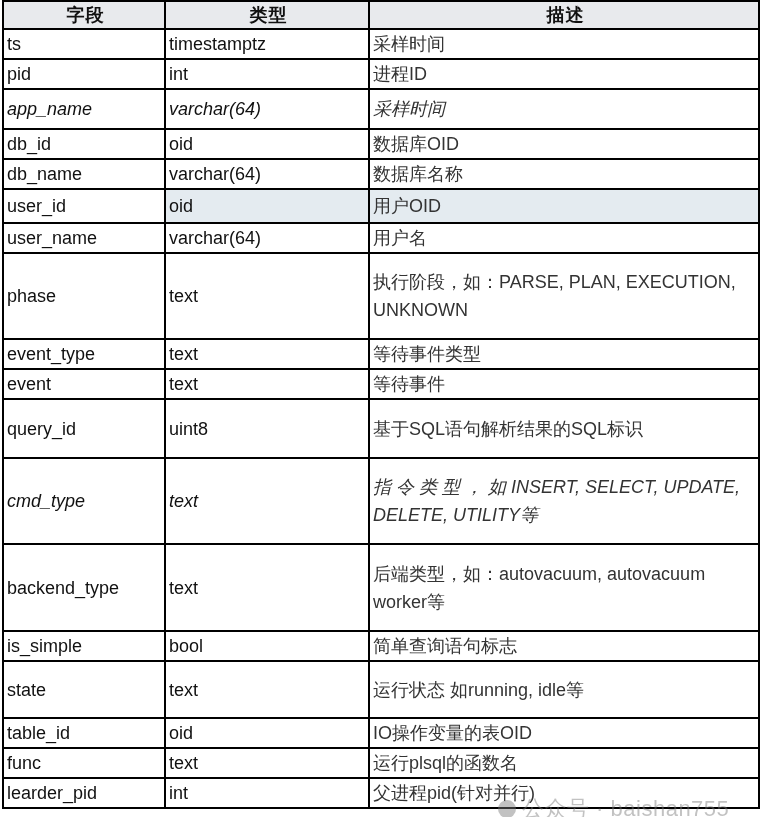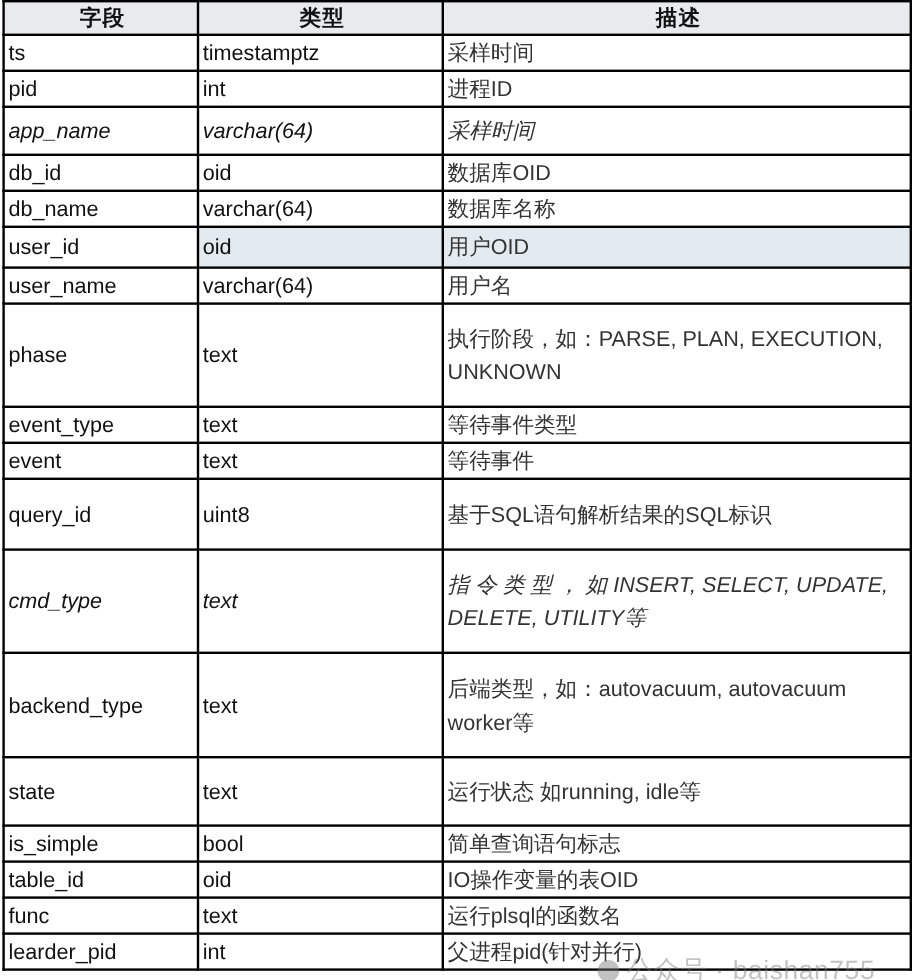--- a/index.html
+++ b/index.html
@@ -94,29 +94,29 @@
       <tr style="height: 86px; font-style: italic;">
         <td class="field">cmd_type</td>
         <td class="type">text</td>
         <td class="desc">指 令 类 型 ， 如 INSERT,  SELECT,  UPDATE, DELETE, UTILITY等</td>
       </tr>
       <tr style="height: 87px;">
         <td class="field">backend_type</td>
         <td class="type">text</td>
         <td class="desc">后端类型，如：autovacuum, autovacuum worker等</td>
       </tr>
+      <tr style="height: 29px;">
+        <td class="field">is_simple</td>
+        <td class="type">bool</td>
+        <td class="desc">简单查询语句标志</td>
+      </tr>
       <tr style="height: 57px;">
         <td class="field">state</td>
         <td class="type">text</td>
         <td class="desc">运行状态 如running, idle等</td>
-      </tr>
-      <tr style="height: 29px;">
-        <td class="field">is_simple</td>
-        <td class="type">bool</td>
-        <td class="desc">简单查询语句标志</td>
       </tr>
       <tr style="height: 30px;">
         <td class="field">table_id</td>
         <td class="type">oid</td>
         <td class="desc">IO操作变量的表OID</td>
       </tr>
       <tr style="height: 29px;">
         <td class="field">func</td>
         <td class="type">text</td>
         <td class="desc">运行plsql的函数名</td>

